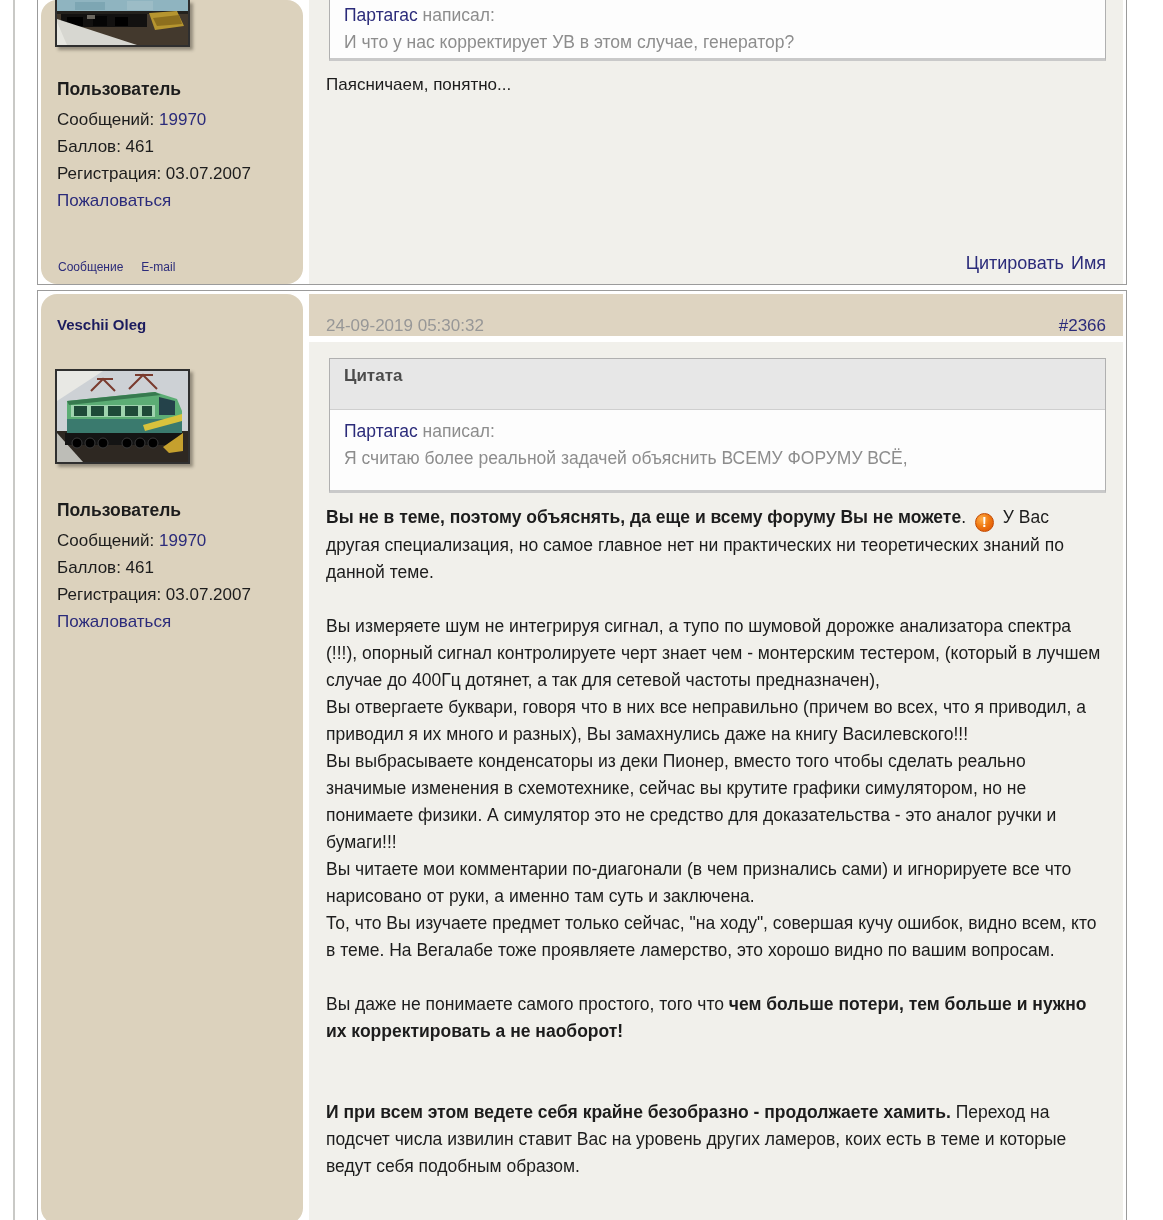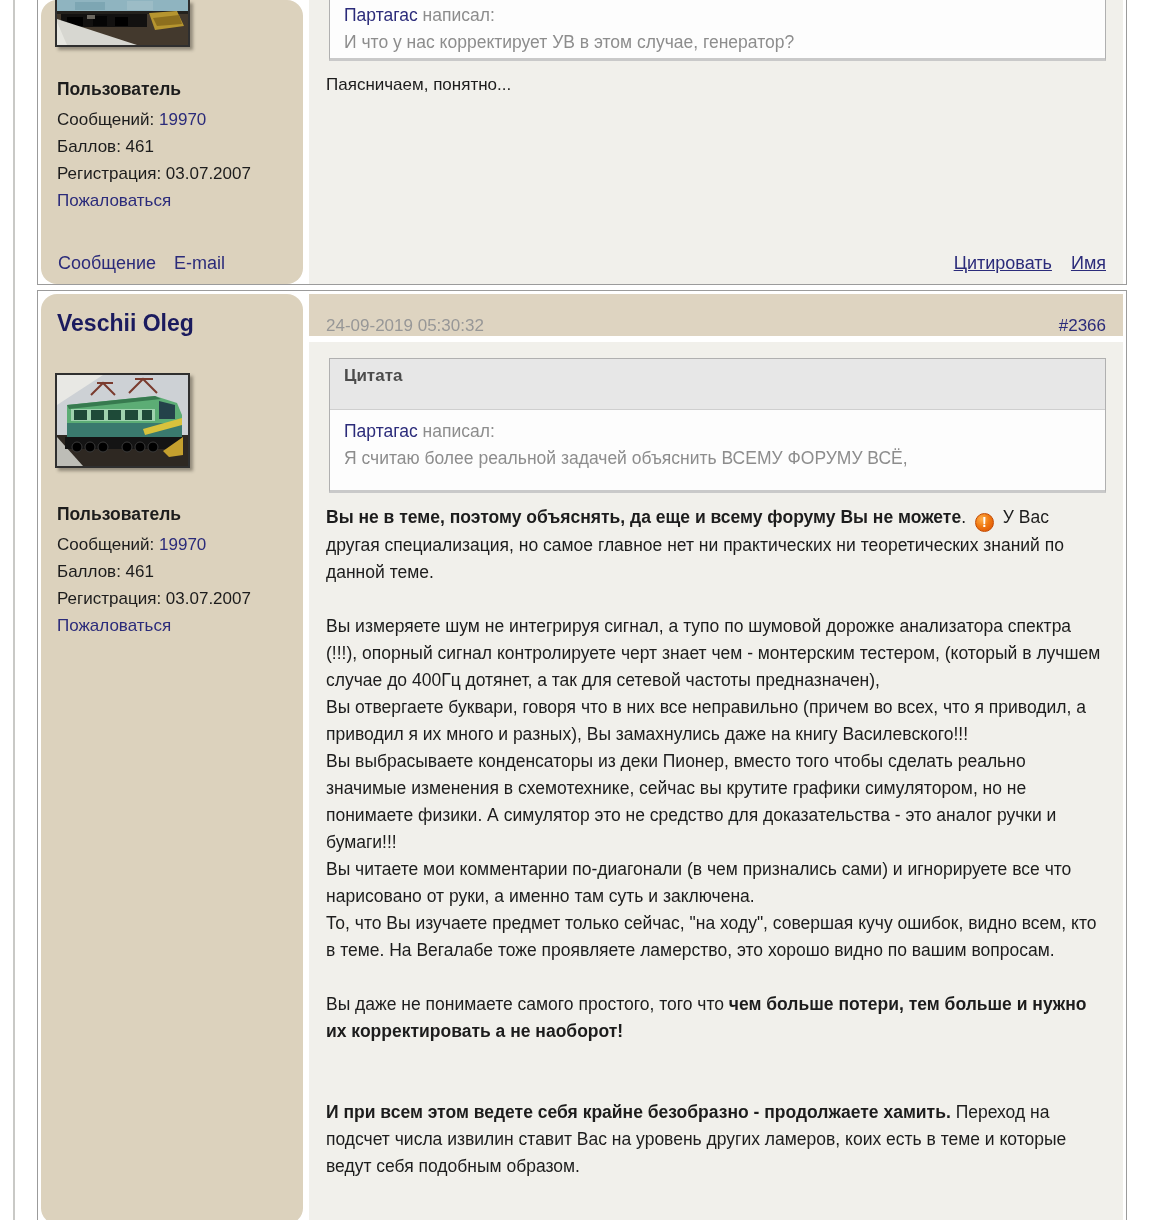--- a/index.html
+++ b/index.html
@@ -16,47 +16,47 @@
   .post2 .user-cell { grid-row:1 / span 2; }
   .head-cell { background:#ded4c1; display:flex; align-items:flex-end; justify-content:space-between; padding:0 17px; }
   .msg-cell { background:#f1f0eb; position:relative; padding:0 17px; }
   .post2 .msg-cell { padding-top:16px; }
 
   .post1 { height:285px; border-top:none; margin-bottom:5px; }
   .post2 { height:935px; }
 
   
   a, .linklike { color:#2b2b7a; text-decoration:none; cursor:pointer; }
-  .username { font-size:23px; font-weight:bold; color:#1b1b5e; padding-top:16px; display:block; }
+  .username { font-size:15px; font-weight:bold; color:#1b1b5e; padding-top:16px; display:block;margin-top:6px; }
   .avatar-box { width:135px; border:2px solid #2f2f2f; background:#cfd3d6;
     box-shadow:3px 3px 3px rgba(60,55,45,.45); margin-left:-2px; overflow:hidden; position:relative; }
   .avatar-full { height:95px; margin-top:36px; }
   .avatar-cut { height:47px; border-top:none; }
   .avatar-cut svg { display:block; margin-top:0; }
   .role { font-weight:bold; font-size:17.5px; }
   .p1-role { margin-top:32px; }
   .p2-role { margin-top:36px; }
   .stats { margin-top:6px; font-size:17px; line-height:27px; }
   .report { font-size:17px; line-height:27px; }
-  .user-foot { position:absolute; bottom:10px; left:17px; font-size:18px; }
+  .user-foot { position:absolute; bottom:10px; left:17px; font-size:12px; }
   .user-foot a { margin-right:18px; }
 
   
   .qbox { border:1px solid #b0b0b0; border-bottom:3px solid #c9c9c9; background:#fdfdfd; margin-left:3px; }
   .qbox-head { background:#e7e7e7; border-bottom:1px solid #cfcfcf; font-weight:bold;
     color:#4c4c4c; font-size:17px; padding:7px 14px 23px; }
   .qbox-body { padding:8px 14px 18px; font-size:17.5px; line-height:27px; color:#8d8d8d; }
   .qbox-cut { border-top:none; }
   .qbox-cut .qbox-body { padding:2px 14px 2px; }
   .msg-text { margin-top:11px; font-size:17.5px; line-height:27px; color:#1c1c1c; }
   .msg-line { min-height:27px; }
   .bold { font-weight:bold; }
   .reply-line { margin-top:10px; font-size:17px; line-height:27px; }
   .msg-foot { position:absolute; right:17px; bottom:10px; font-size:18px; }
-  .msg-foot a { margin-left:19px;text-decoration:underline; }
+  .msg-foot a { margin-left:7px; }
   .date { color:#979797; font-size:17px; }
   .post-num { font-size:17px; }
 
   .attention-icon { display:inline-block; width:19px; height:19px; border-radius:50%;
     background:radial-gradient(circle at 35% 30%, #ffb14e 0%, #f07a12 45%, #dd4e02 100%);
     border:1px solid #c44a00; color:#ffffff; font-weight:bold; font-size:14px; line-height:17px;
     text-align:center; vertical-align:-4px; margin:0 4px; }
 </style>
 </head>
 <body>

